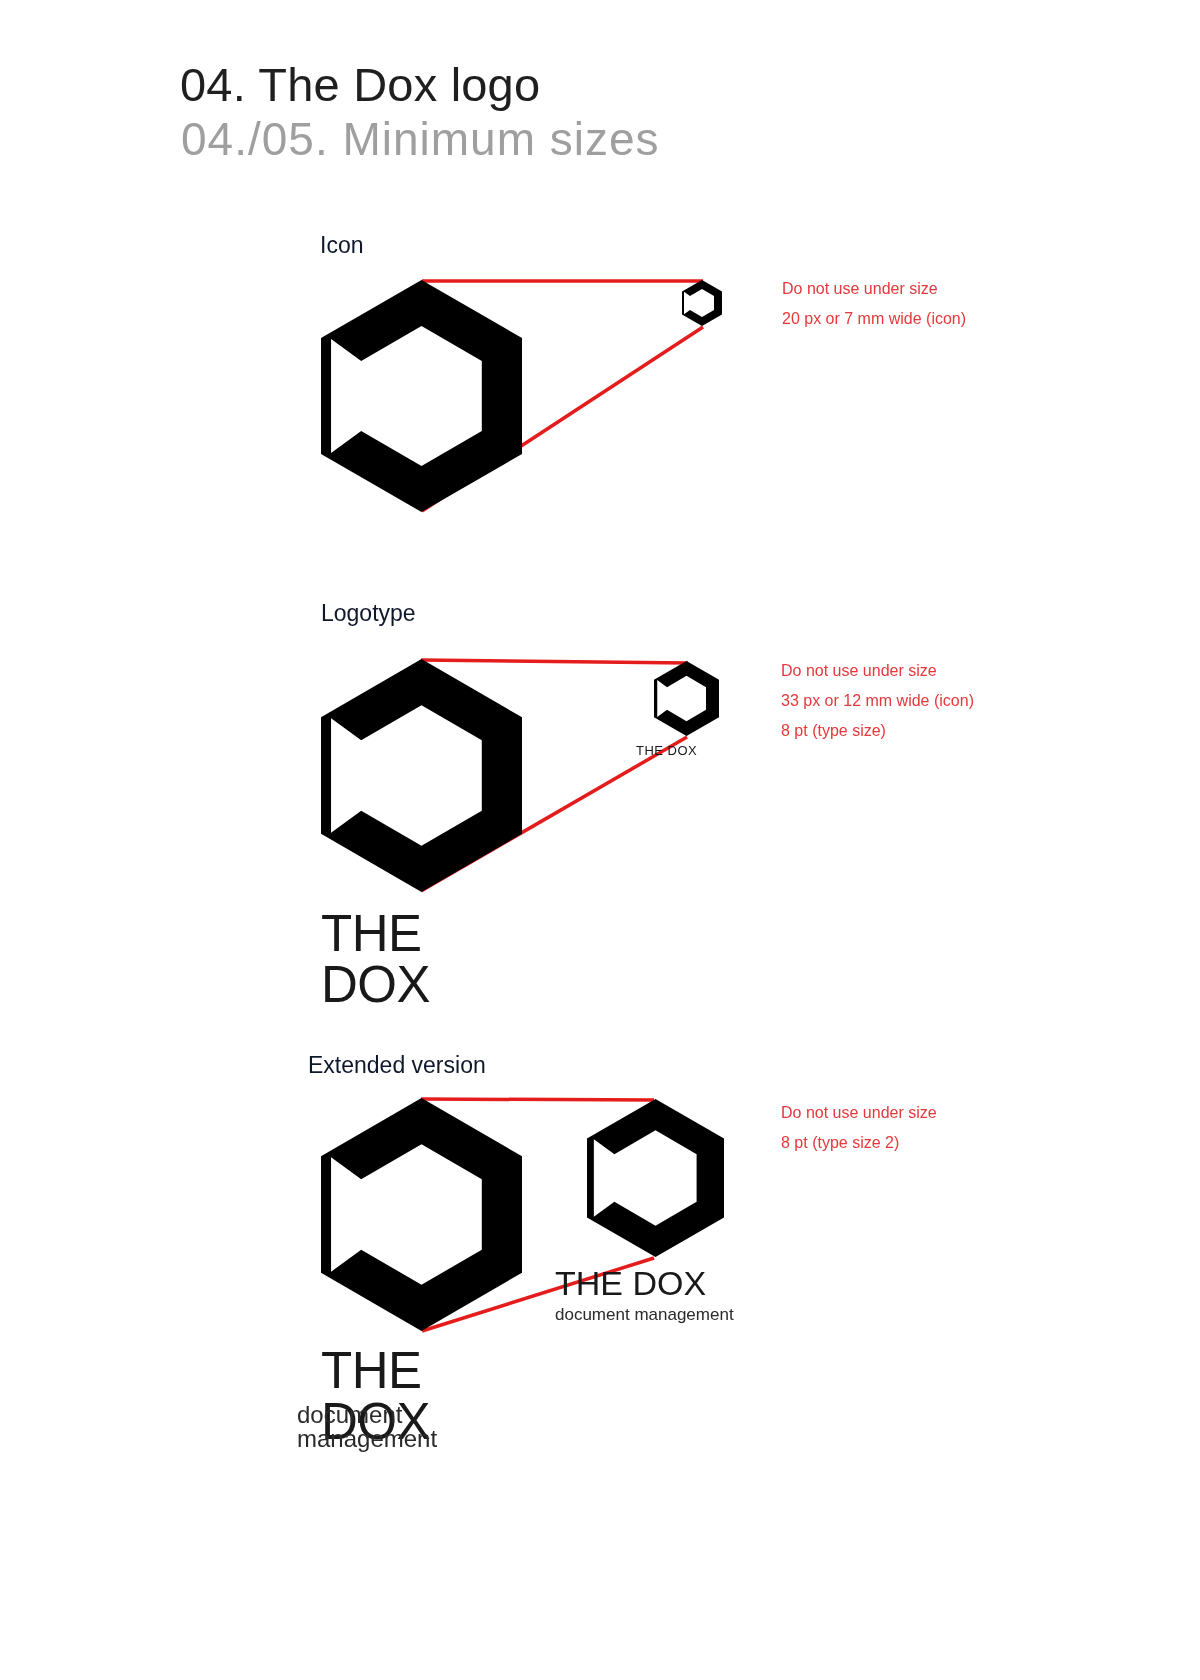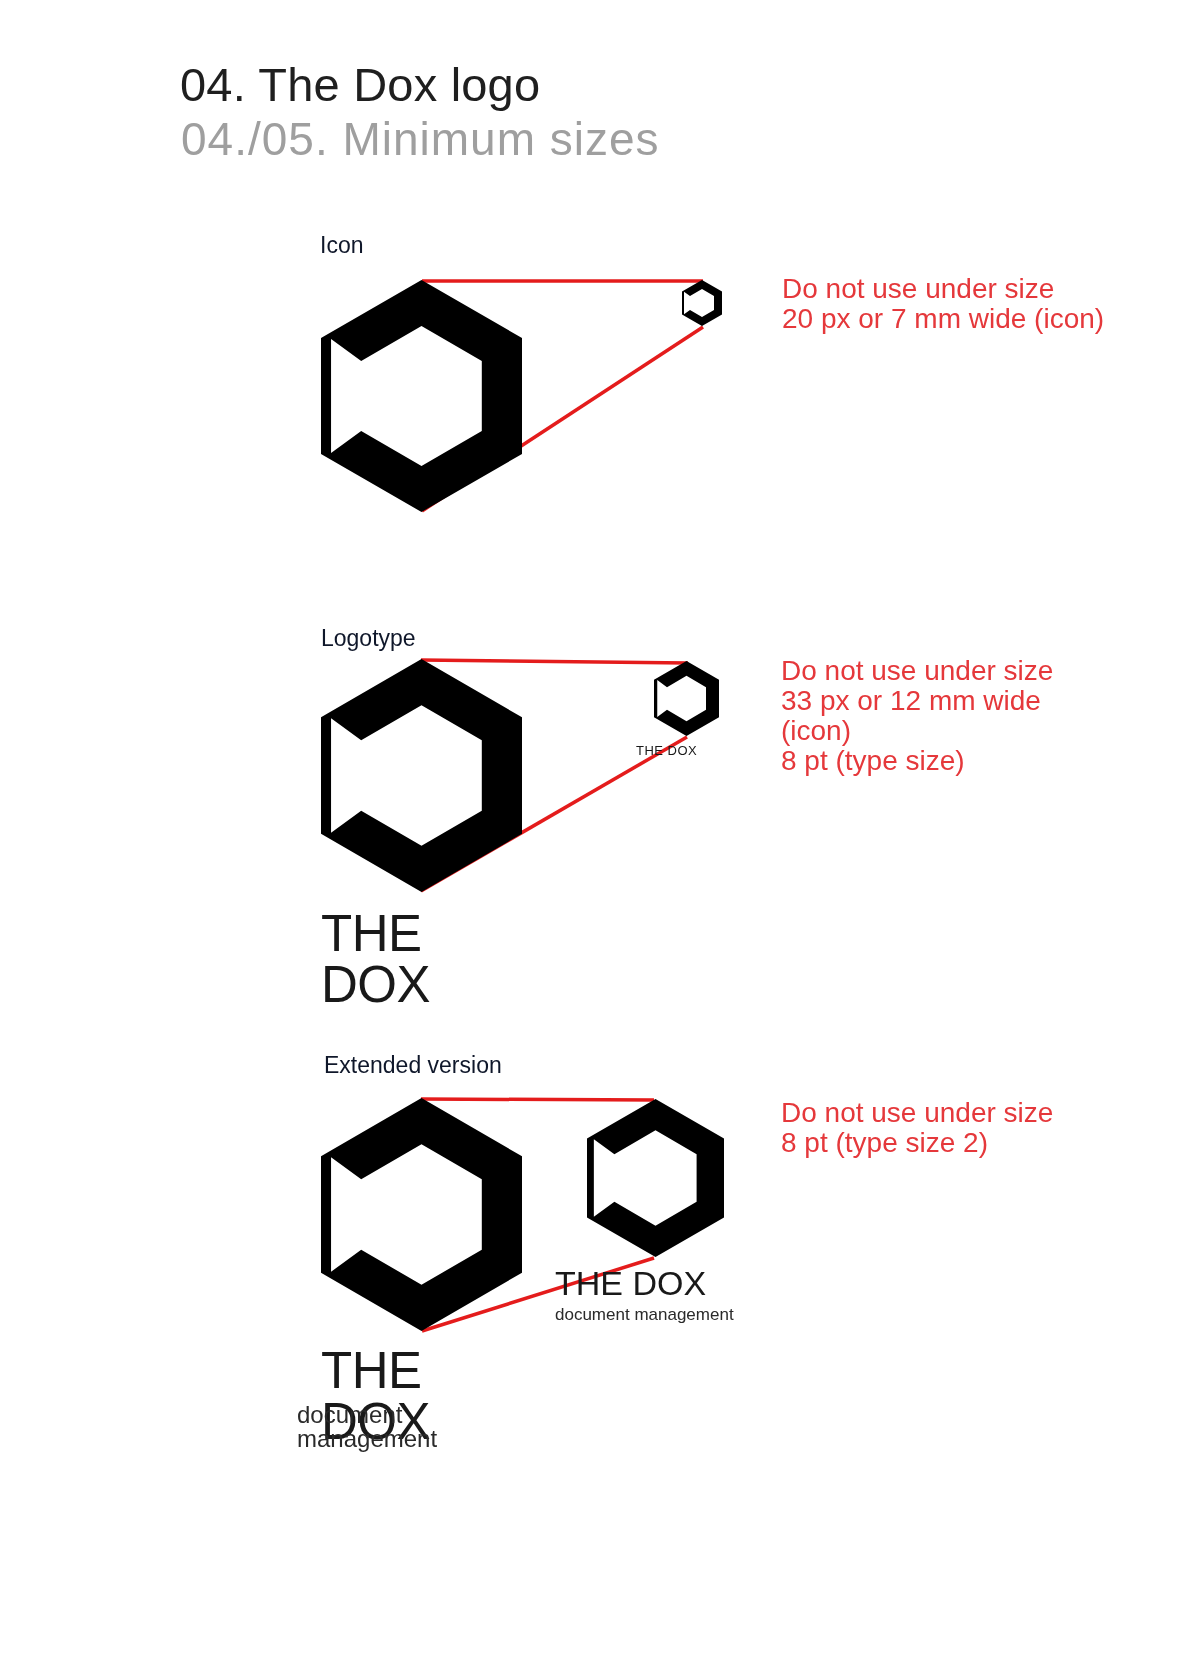--- a/index.html
+++ b/index.html
@@ -41,21 +41,21 @@
   }
   .guides{
     left:0;top:0;z-index:1;
   }
   .guides line{
     stroke:var(--guide-red);
     stroke-width:3.5;
   }
   .logo{z-index:2;}
   .note{
-    font-size:28px;line-height:30px;
+    font-size:16px;line-height:30px;
     color:var(--note-red);
     font-weight:400;
     z-index:3;
   }
   .logotype-text{
     text-align:left;
     font-weight:500;
     color:#191919;
     z-index:3;
   }
@@ -110,39 +110,39 @@
 
   <svg class="abs logo" style="left:598px;top:280px" width="40" height="46" viewBox="0 0 200 232" preserveAspectRatio="none">
     <use href="#dox-logo-path" xlink:href="#dox-logo-path"></use>
   </svg>
 
   <div class="abs note" style="left:698px;top:274px">
     <div>Do not use under size</div>
     <div>20 px or 7 mm wide (icon)</div>
   </div>
 
-  <div class="abs section-label" style="left:237px;top:623px">Logotype</div>
+  <div class="abs section-label" style="left:237px;top:598px">Logotype</div>
 
   <svg class="abs logo" style="left:237px;top:659px" width="201" height="233" viewBox="0 0 200 232" preserveAspectRatio="none">
     <use href="#dox-logo-path" xlink:href="#dox-logo-path"></use>
   </svg>
   <div class="abs logotype-text logotype-big" style="left:237px;top:908px;width:201px">THE DOX</div>
 
   <svg class="abs logo" style="left:570px;top:661px" width="65" height="75" viewBox="0 0 200 232" preserveAspectRatio="none">
     <use href="#dox-logo-path" xlink:href="#dox-logo-path"></use>
   </svg>
   <div class="abs logotype-text logotype-small" style="left:552px;top:744px;width:100px">THE DOX</div>
 
   <div class="abs note" style="left:697px;top:656px">
     <div>Do not use under size</div>
     <div>33 px or 12 mm wide (icon)</div>
     <div>8 pt (type size)</div>
   </div>
 
-  <div class="abs section-label" style="left:240px;top:1050px">Extended version</div>
+  <div class="abs section-label" style="left:224px;top:1050px">Extended version</div>
 
   <svg class="abs logo" style="left:237px;top:1098px" width="201" height="233" viewBox="0 0 200 232" preserveAspectRatio="none">
     <use href="#dox-logo-path" xlink:href="#dox-logo-path"></use>
   </svg>
   <div class="abs logotype-text logotype-big" style="left:237px;top:1345px;width:201px">THE DOX</div>
   <div class="abs tagline tagline-big" style="left:213px;top:1403px;width:250px">document management</div>
 
   <svg class="abs logo" style="left:503px;top:1099px" width="137" height="158" viewBox="0 0 200 232" preserveAspectRatio="none">
     <use href="#dox-logo-path" xlink:href="#dox-logo-path"></use>
   </svg>

